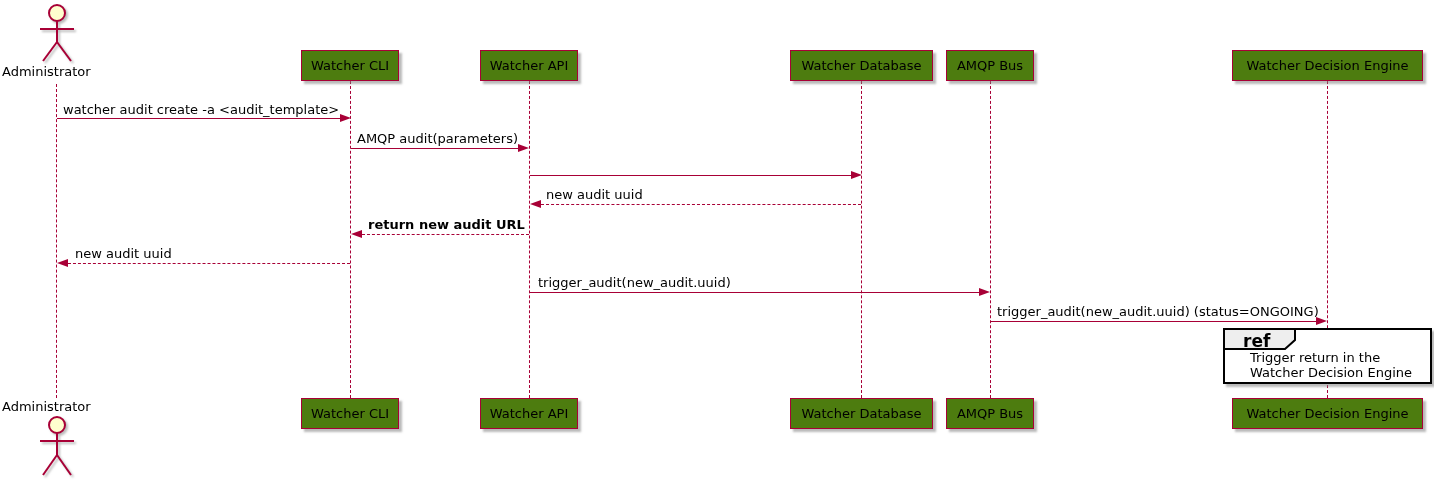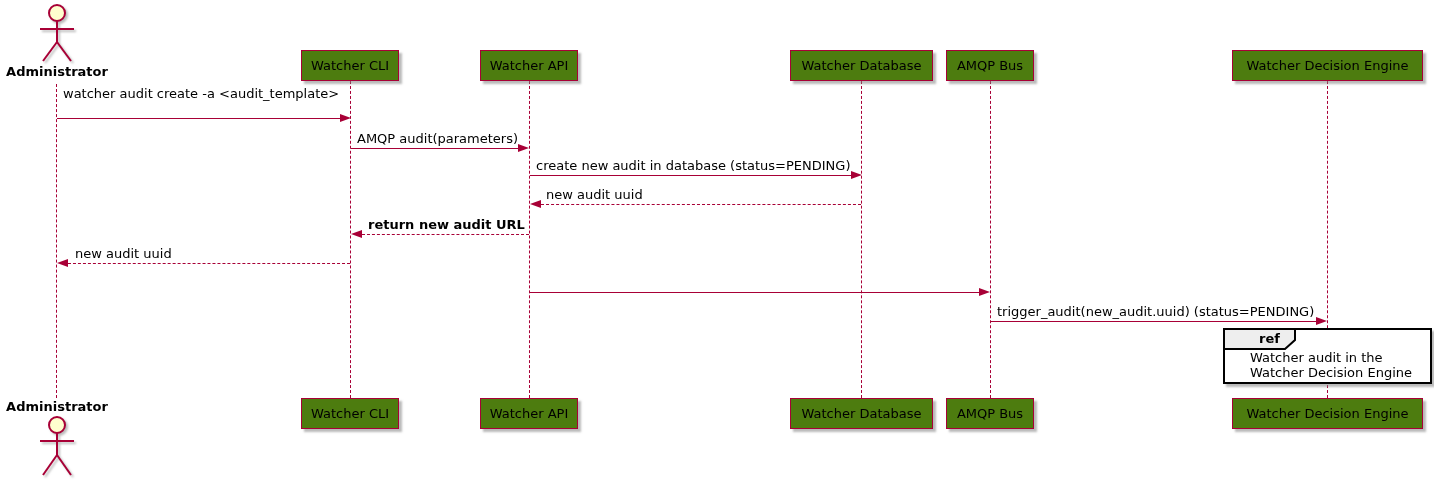--- a/index.html
+++ b/index.html
@@ -8,34 +8,34 @@
     font-family:"DejaVu Sans","Liberation Sans",sans-serif;color:#000;
   }
   .lifeline{position:absolute;width:0;border-left:1px dashed #A80036;}
   .participant{
     position:absolute;box-sizing:border-box;height:31px;
     background:#4d7c0f;border:1.5px solid #A80036;
     box-shadow:3px 3px 2px rgba(130,130,130,0.55);
     display:flex;align-items:center;justify-content:center;
     font-size:13px;white-space:nowrap;
   }
-  .actor-label{position:absolute;width:110px;text-align:center;font-size:13px;font-weight:bold;}
+  .actor-label{position:absolute;width:110px;font-size:13px;}
   .actor-svg{position:absolute;filter:drop-shadow(2px 2px 1px rgba(120,120,120,0.5));}
   .msg-line{position:absolute;height:0;border-top:1px solid #A80036;}
   .msg-line.dashed{border-top-style:dashed;}
   .arrow-r{position:absolute;width:0;height:0;border-top:4px solid transparent;border-bottom:4px solid transparent;border-left:11px solid #A80036;}
   .arrow-l{position:absolute;width:0;height:0;border-top:4px solid transparent;border-bottom:4px solid transparent;border-right:11px solid #A80036;}
   .msg-label{position:absolute;font-size:13px;white-space:nowrap;}
   .ref-box{
     position:absolute;left:1223px;top:328px;width:205px;height:52px;
     background:#ffffff;border:2px solid #000000;
     box-shadow:3px 3px 2px rgba(130,130,130,0.55);
   }
   .ref-tab{position:absolute;left:-2px;top:-2px;}
-  .ref-keyword{position:absolute;left:34px;top:1px;font-size:13px;font-weight:bold;}
+  .ref-keyword{position:absolute;left:18px;top:1px;font-size:17px;font-weight:bold;}
   .ref-lines{position:absolute;left:25px;top:20px;font-size:13px;line-height:15px;}
   .ref-lines span{display:block;}
 </style>
 </head>
 <body>
 
 <div class="diagram">
 
   <div class="lifeline" style="left:56px;top:84px;height:314px;"></div>
   <div class="lifeline" style="left:350px;top:81px;height:317px;"></div>
@@ -62,58 +62,58 @@
   <div class="participant" style="left:790px;top:50px;width:143px;">
     <span>Watcher Database</span>
   </div>
   <div class="participant" style="left:946px;top:50px;width:88px;">
     <span>AMQP Bus</span>
   </div>
   <div class="participant" style="left:1232px;top:50px;width:191px;">
     <span>Watcher Decision Engine</span>
   </div>
 
-  <span class="msg-label" style="left:63px;top:86px;">watcher audit create -a &lt;audit_template&gt;</span>
+  <span class="msg-label" style="left:63px;top:102px;">watcher audit create -a &lt;audit_template&gt;</span>
   <div class="msg-line" style="left:57px;top:118px;width:284px;"></div>
   <div class="arrow-r" style="left:340px;top:114px;"></div>
 
   <span class="msg-label" style="left:357px;top:131px;">AMQP audit(parameters)</span>
   <div class="msg-line" style="left:351px;top:148px;width:168px;"></div>
   <div class="arrow-r" style="left:518px;top:144px;"></div>
 
-  <span class="msg-label" style="left:536px;top:158px;">create new audit in database (status=PENDING)</span>
   <div class="msg-line" style="left:530px;top:175px;width:322px;"></div>
   <div class="arrow-r" style="left:851px;top:171px;"></div>
 
   <span class="msg-label" style="left:546px;top:187px;">new audit uuid</span>
   <div class="msg-line dashed" style="left:541px;top:204px;width:320px;"></div>
   <div class="arrow-l" style="left:530px;top:200px;"></div>
 
   <span class="msg-label" style="left:368px;top:217px;font-weight:bold;">return new audit URL</span>
   <div class="msg-line dashed" style="left:362px;top:234px;width:167px;"></div>
   <div class="arrow-l" style="left:351px;top:230px;"></div>
 
   <span class="msg-label" style="left:75px;top:246px;">new audit uuid</span>
   <div class="msg-line dashed" style="left:68px;top:263px;width:282px;"></div>
   <div class="arrow-l" style="left:57px;top:259px;"></div>
 
+  <span class="msg-label" style="left:538px;top:275px;">trigger_audit(new_audit.uuid)</span>
   <div class="msg-line" style="left:530px;top:292px;width:450px;"></div>
   <div class="arrow-r" style="left:979px;top:288px;"></div>
 
-  <span class="msg-label" style="left:997px;top:304px;">trigger_audit(new_audit.uuid) (status=PENDING)</span>
+  <span class="msg-label" style="left:997px;top:304px;">trigger_audit(new_audit.uuid) (status=ONGOING)</span>
   <div class="msg-line" style="left:990px;top:321px;width:327px;"></div>
   <div class="arrow-r" style="left:1316px;top:317px;"></div>
 
   <div class="ref-box">
     <svg class="ref-tab" width="76" height="24" viewBox="0 0 76 24">
       <polygon points="1,1 72,1 72,12 62,21 1,21" fill="#EEEEEE" stroke="#000000" stroke-width="2"></polygon>
     </svg>
     <span class="ref-keyword">ref</span>
     <div class="ref-lines">
-      <span>Watcher audit in the</span>
+      <span>Trigger return in the</span>
       <span>Watcher Decision Engine</span>
     </div>
   </div>
 
   <div class="participant" style="left:301px;top:398px;width:98px;">
     <span>Watcher CLI</span>
   </div>
   <div class="participant" style="left:480px;top:398px;width:98px;">
     <span>Watcher API</span>
   </div>

